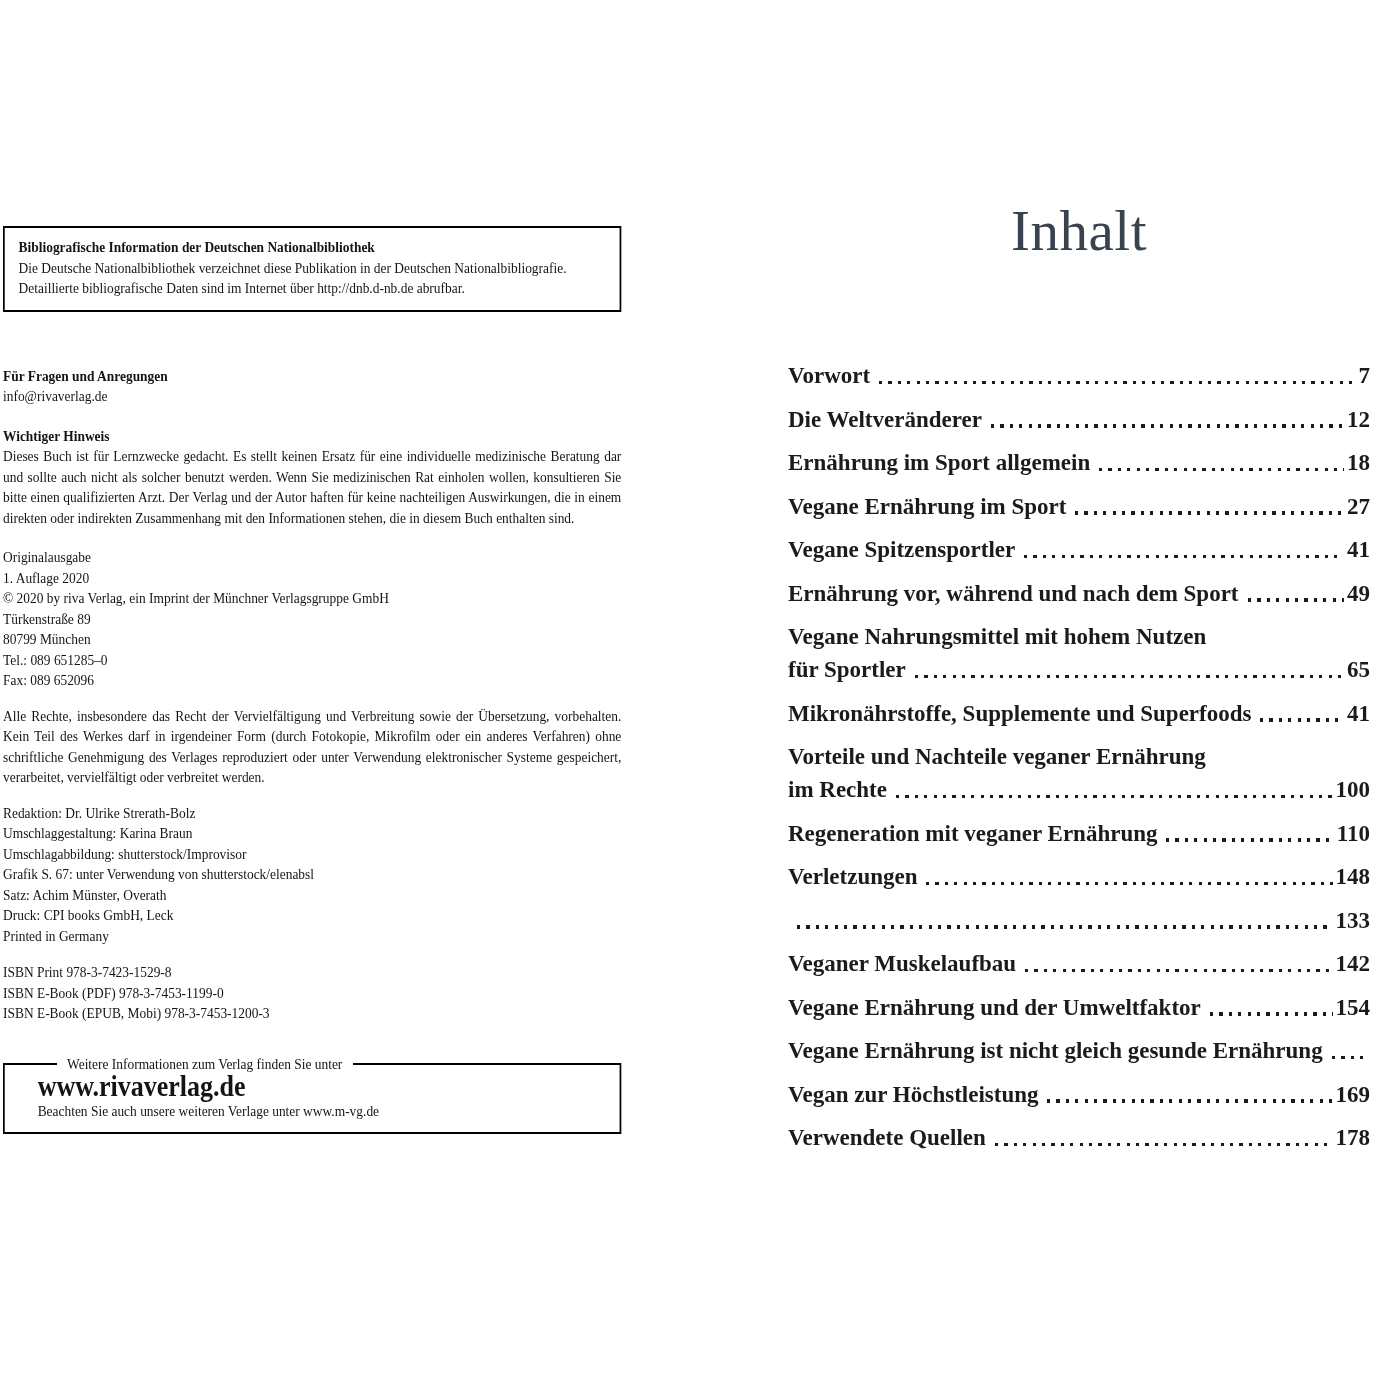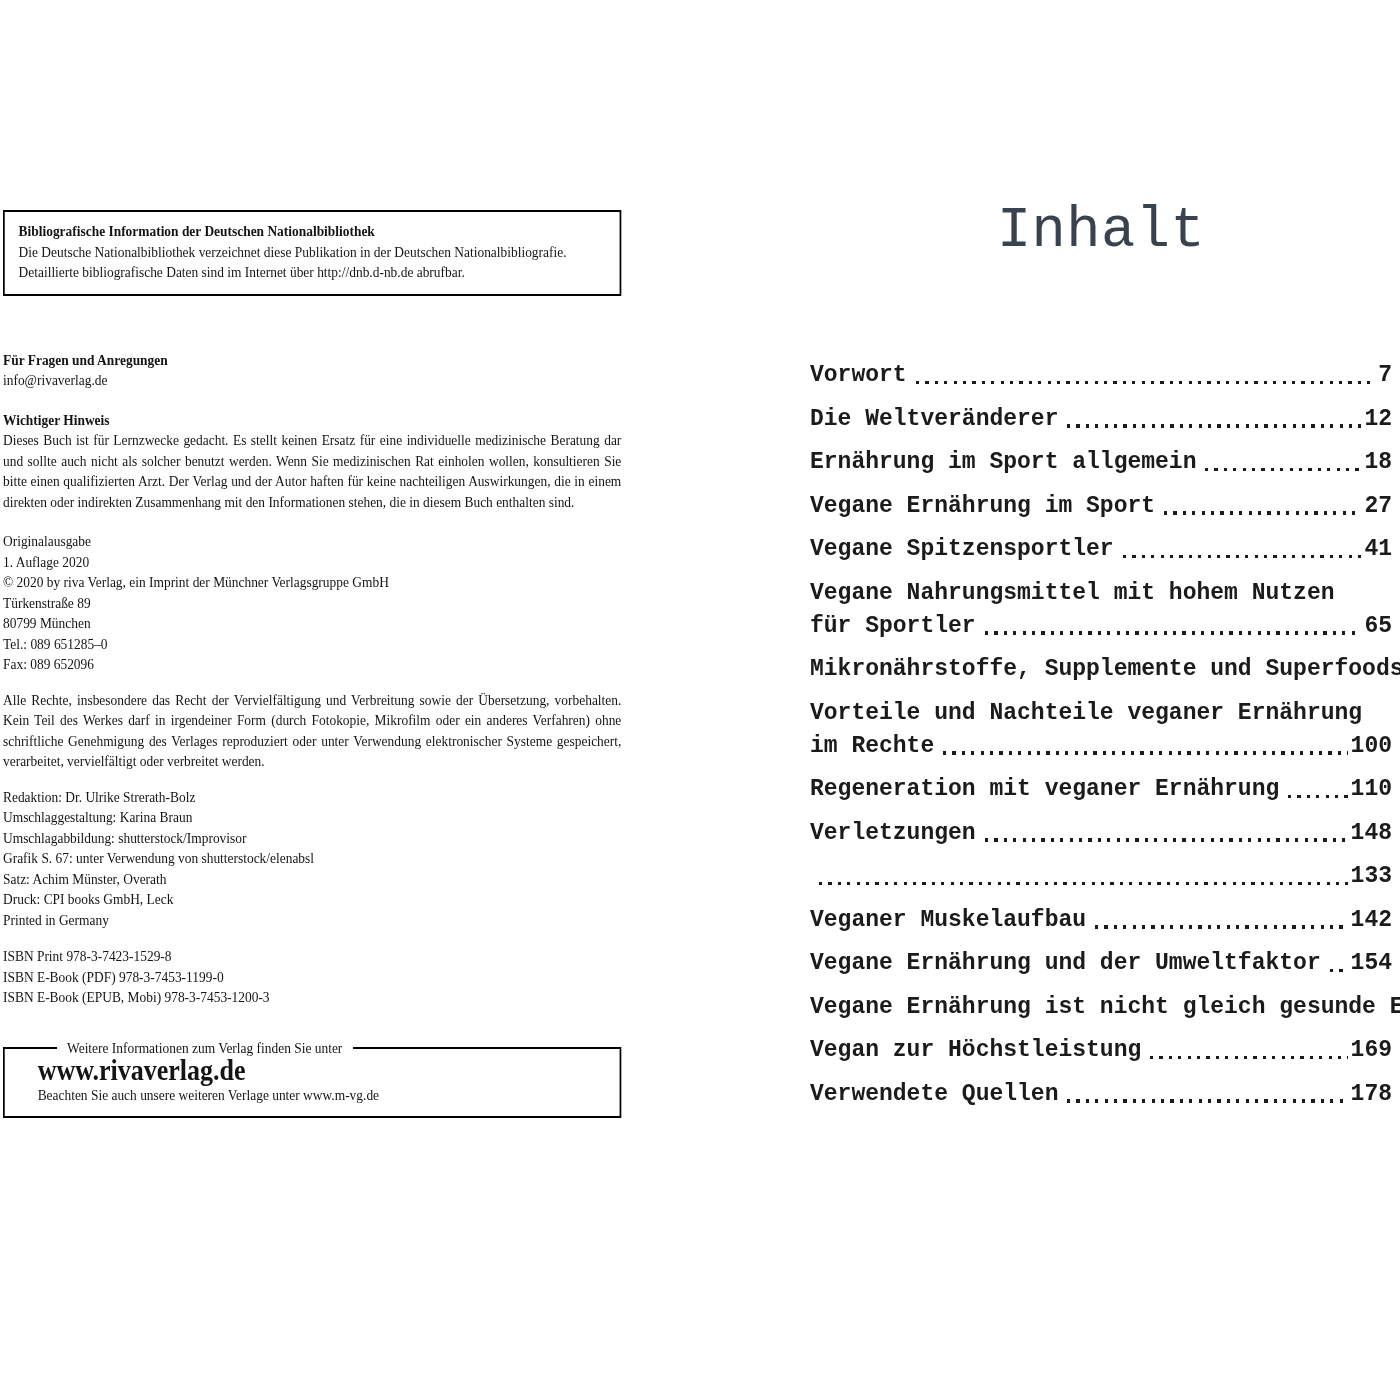--- a/index.html
+++ b/index.html
@@ -1,37 +1,37 @@
 <!DOCTYPE html>
 <html lang="de"><head>
 <meta charset="utf-8">
 <style>
   html,body{margin:0;padding:0;background:#ffffff;}
   body{width:1400px;height:1400px;position:relative;overflow:hidden;
        font-family:"Liberation Serif",serif;color:#141414;}
 
   
-  .page-left{position:absolute;left:3px;top:0;}
+  .page-left{position:absolute;left:3px;top:16px;}
   .condense{width:714px;transform:scaleX(.866);transform-origin:0 0;
             font-size:15.5px;line-height:20.5px;}
   .bib-box{margin-top:210px;border:2px solid #000;padding:9px 16px 11px 16px;}
   .b{font-weight:bold;}
   .just{text-align:justify;}
   .blk{margin-top:19px;}
   .mt54{margin-top:54px;}
   .mt15{margin-top:15px;}
   .mt16{margin-top:16px;}
   .pub-fieldset{border:2px solid #000;margin:30px 0 0 0;padding:1px 10px 11px 38px;}
   .pub-fieldset legend{margin-left:22px;padding:0 12px;font-size:15.5px;}
   .pub-url{font-size:30px;font-weight:bold;margin-top:1px;}
   .pub-note{font-size:15.5px;margin-top:4px;}
 
   
-  .page-right{position:absolute;left:810px;top:0;width:582px;
-              font-family:Liberation Mono, monospace;color:#1b1b1b;}
+  .page-right{position:absolute;left:788px;top:0;width:582px;
+              font-family:Liberation Serif, serif;color:#1b1b1b;}
   .inhalt{margin:200px 0 0 0;text-align:center;font-weight:normal;
           font-size:57px;line-height:62px;letter-spacing:.5px;}
   .toc{margin-top:97px;}
   .toc-entry{margin-bottom:10.5px;font-size:23px;line-height:33px;font-weight:bold;}
   .toc-line{display:flex;align-items:baseline;}
   .toc-label{white-space:nowrap;}
   .leader{flex:1 1 auto;height:3.5px;align-self:flex-end;margin:0 3px 8px 9px;
           background:repeating-linear-gradient(to right,#1b1b1b 0 3.2px,transparent 3.2px 9.4px);}
   .toc-page-num{white-space:nowrap;}
 </style>
@@ -125,20 +125,27 @@
         </div>
       </div>
       <div class="toc-entry">
         <div class="toc-line">
           <span class="toc-label">Vegane Spitzensportler</span>
           <span class="leader"></span>
           <span class="toc-page-num">41</span>
         </div>
       </div>
       <div class="toc-entry">
+        <div class="toc-line">
+          <span class="toc-label">Ernährung vor, während und nach dem Sport</span>
+          <span class="leader"></span>
+          <span class="toc-page-num">49</span>
+        </div>
+      </div>
+      <div class="toc-entry">
         <div class="toc-label">Vegane Nahrungsmittel mit hohem Nutzen</div>
         <div class="toc-line">
           <span class="toc-label">für Sportler</span>
           <span class="leader"></span>
           <span class="toc-page-num">65</span>
         </div>
       </div>
       <div class="toc-entry">
         <div class="toc-line">
           <span class="toc-label">Mikronährstoffe, Supplemente und Superfoods</span>

